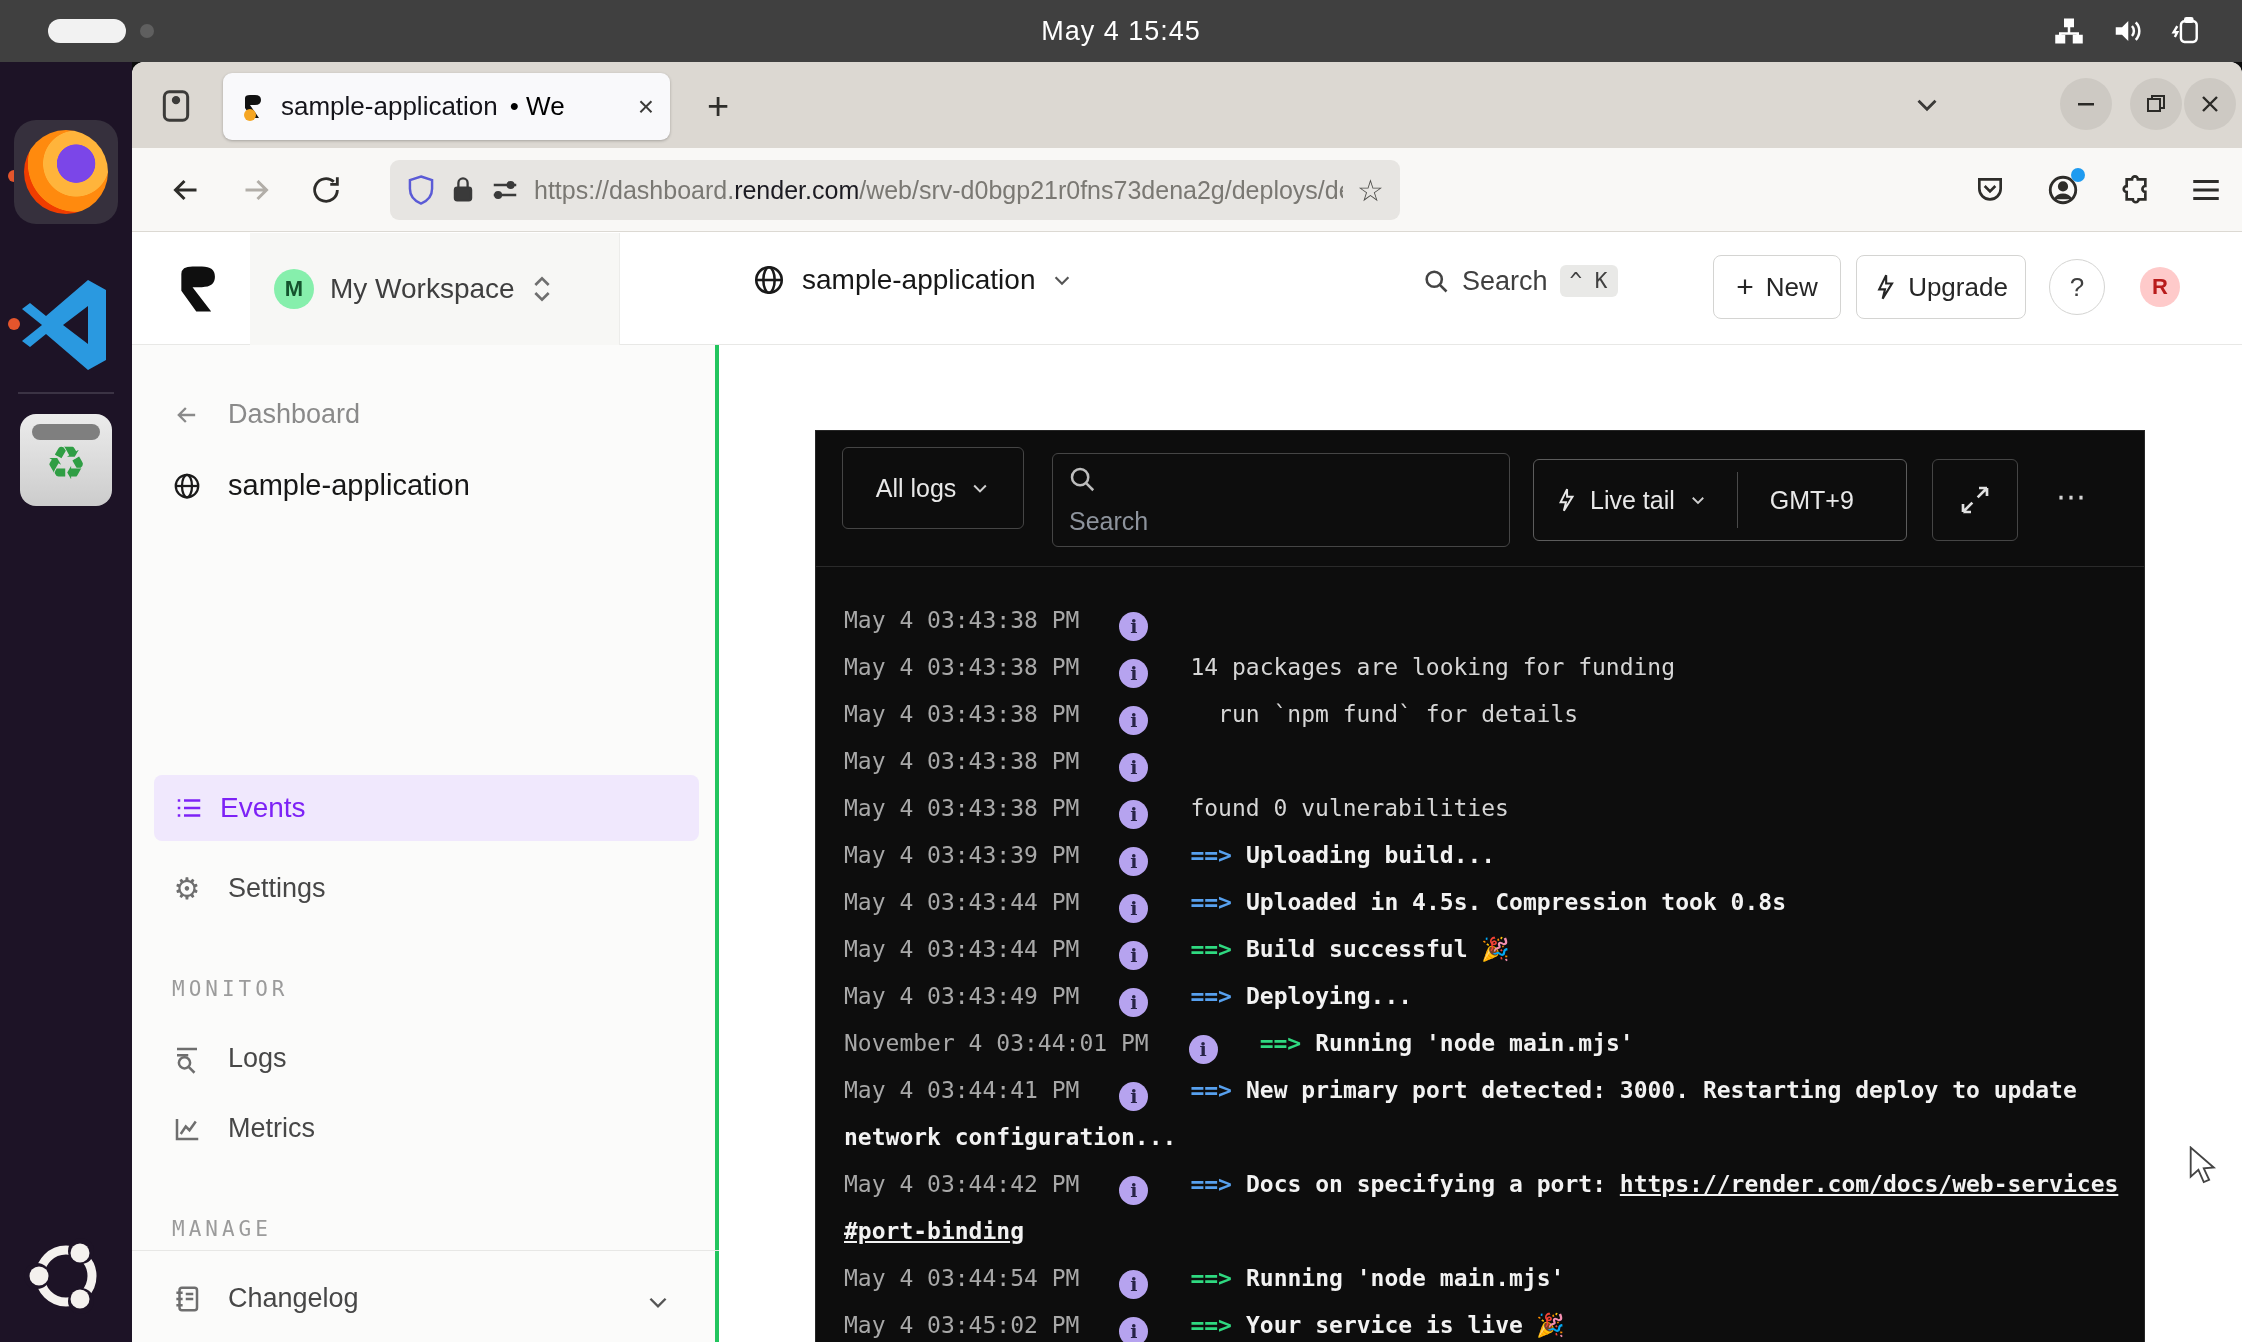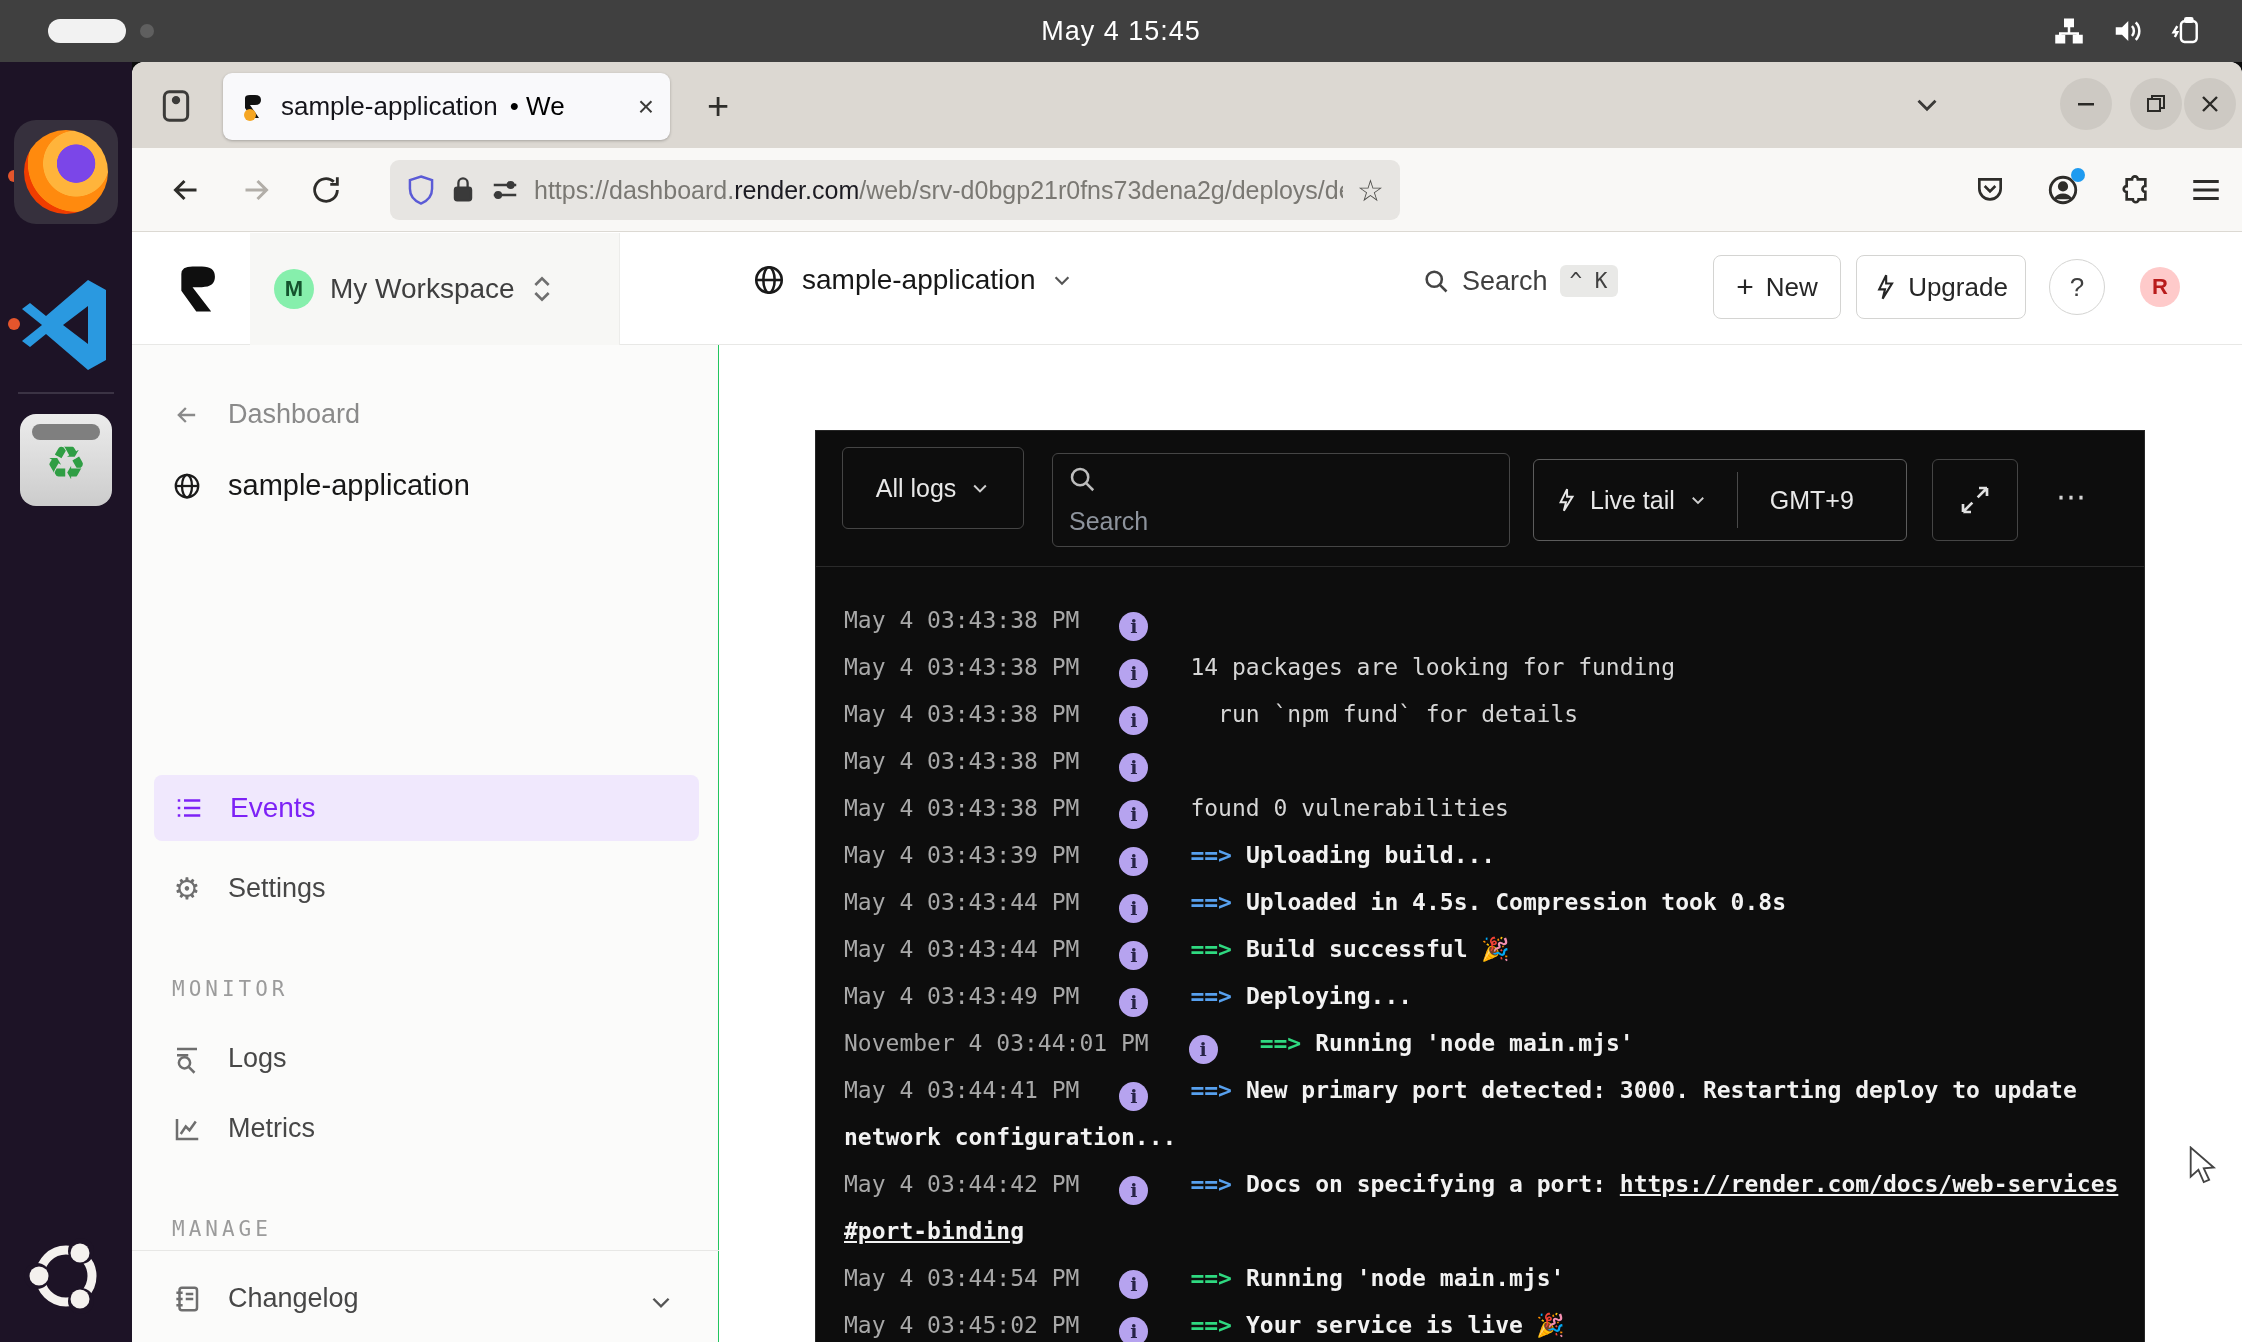--- a/index.html
+++ b/index.html
@@ -56,25 +56,25 @@
   .avatar { width:40px; height:40px; border-radius:50%; display:flex; align-items:center; justify-content:center; font-size:22px; font-weight:bold; }
   .av-green { background:#86efac; color:#14532d; }
   .av-pink { background:#fecaca; color:#b91c1c; }
   #wscell .wsname { font-size:28px; color:#3f3f3f; }
   #svc-select { left:620px; top:30px; display:flex; align-items:center; gap:16px; color:#171717; font-size:28px; }
   #hdr-search { left:1290px; top:32px; display:flex; align-items:center; gap:12px; color:#404040; font-size:27px; }
   .kbd { background:#e9e9e7; border-radius:6px; padding:4px 10px; font-size:21px; color:#404040; font-family:"DejaVu Sans Mono", monospace; }
   .hbtn { top:22px; height:64px; border:1px solid #d4d4d2; border-radius:8px; background:#fff; display:flex; align-items:center; justify-content:center; gap:12px; font-size:26px; color:#262626; }
   .helpbtn { left:1917px; top:26px; width:56px; height:56px; border:1px solid #d4d4d2; border-radius:50%; background:#fff; display:flex; align-items:center; justify-content:center; font-size:26px; color:#404040; }
 
-  #sidebar { left:0; top:112px; width:587px; height:997px; background:#fbfbfa; border-right:1px solid #22c55e; }
+  #sidebar { left:0; top:112px; width:587px; height:997px; background:#fbfbfa; border-right:4px solid #22c55e; }
   .side-row { position:absolute; left:40px; display:flex; align-items:center; gap:26px; font-size:27px; color:#474747; }
   .side-row .sicon { width:30px; height:30px; color:#6e6e6e; display:flex; align-items:center; justify-content:center; }
   .heading { position:absolute; left:40px; font-family:"DejaVu Sans Mono", monospace; font-size:21px; letter-spacing:4px; color:#9b9b9b; }
-  #ev-row { left:22px; top:430px; width:545px; height:66px; background:#f0e8fd; border-radius:8px; display:flex; align-items:center; padding-left:20px; gap:26px; font-size:28px; color:#7d22f6; }
+  #ev-row { left:22px; top:430px; width:545px; height:66px; background:#f0e8fd; border-radius:8px; display:flex; align-items:center; padding-left:20px; gap:16px; font-size:28px; color:#7d22f6; }
   #ev-row .sicon { color:#7d22f6; }
   .side-divider { position:absolute; left:0; top:905px; width:587px; height:1px; background:#e7e7e5; }
   .side-chevron { position:absolute; right:44px; color:#555; }
 
   
   #panel { left:683px; top:197px; width:1330px; height:921px; background:#0d0d0d; border:1px solid #262626; }
   .lbtn { position:absolute; border:1px solid #454545; border-radius:6px; color:#e8e8e8; font-size:25px; display:flex; align-items:center; justify-content:center; gap:14px; }
   #lp-search { position:absolute; left:236px; top:22px; width:458px; height:94px; border:1px solid #454545; border-radius:6px; }
   #lp-search .mag { position:absolute; left:14px; top:10px; color:#bdbdbd; }
   #lp-search .ph { position:absolute; left:16px; bottom:10px; color:#8d939c; font-size:25px; }

